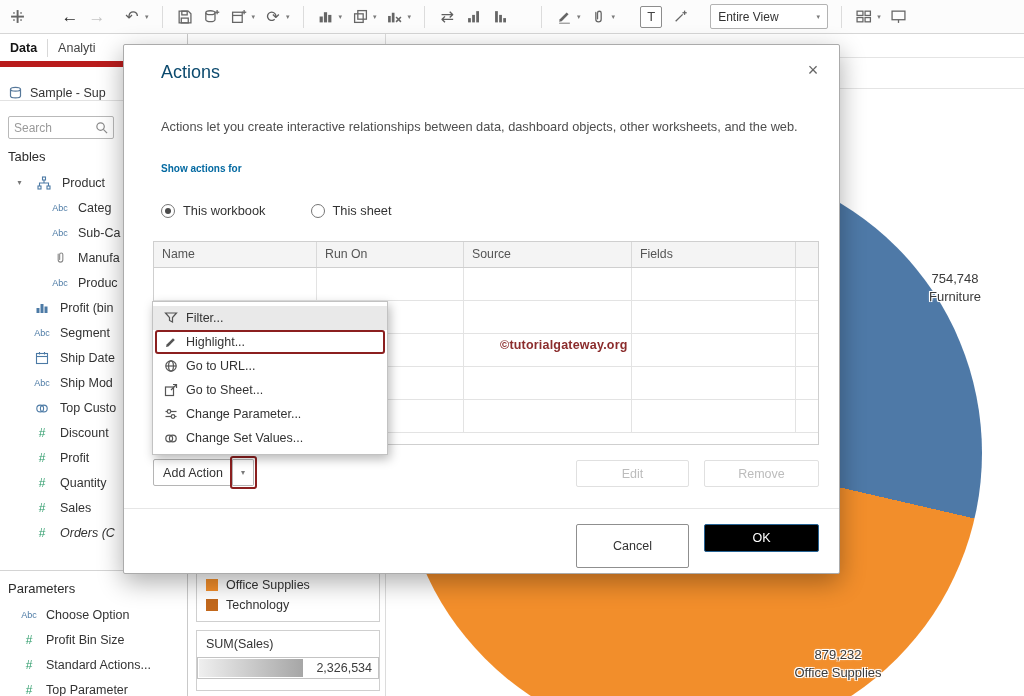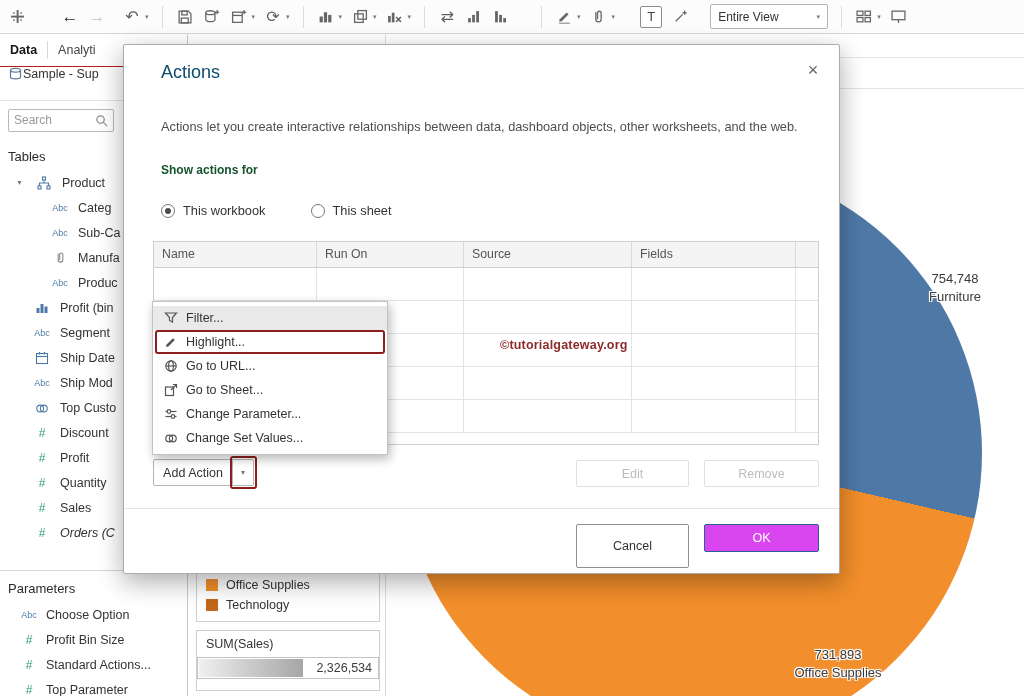--- a/index.html
+++ b/index.html
@@ -36,26 +36,26 @@
 .sw.orange{background:#f28e2b}
 .sw.tech{background:#c2681c}
 .sum-card{top:630px;height:61px}
 .sum-title{font-size:12.5px;color:#333;padding:6px 9px 2px}
 .sum-bar-box{margin:4px 0;height:22px;border:1px solid #c3c3c3;position:relative;background:#fff}
 .sum-fill{position:absolute;left:1px;top:1px;bottom:1px;width:58%;background:linear-gradient(to right,#efefef,#a6a6a6)}
 .sum-val{position:absolute;right:6px;top:3px;font-size:12.5px;color:#3c3c3c}
 
 
 .sidebar{position:absolute;left:0;top:34px;width:188px;height:662px;background:#fff;border-right:1px solid #c9c9c9;z-index:6}
-.tabs{height:33px;border-bottom:1px solid #b91c1c;display:flex;align-items:center}
+.tabs{height:33px;border-bottom:6px solid #b91c1c;display:flex;align-items:center}
 .tab{padding:0 10px;font-size:12.5px;color:#444;height:100%;display:flex;align-items:center}
 .tab.active{font-weight:700;color:#151515}
 .tab-sep{width:1px;height:18px;background:#d8d8d8}
-.ds-row{height:34px;display:flex;align-items:flex-start;padding:0 8px;border-bottom:1px solid #e2e2e2;font-size:12.5px;color:#333}
-.search-row{height:38px;display:flex;align-items:center;padding:0 8px;gap:14px}
+.ds-row{height:34px;display:flex;align-items:flex-end;gap:7px;padding:0 8px;border-bottom:1px solid #e2e2e2;font-size:12.5px;color:#333}
+.search-row{height:38px;display:flex;align-items:flex-end;padding:0 8px;gap:14px}
 .search-box{width:106px;height:23px;border:1px solid #b9b9b9;border-radius:2px;display:flex;align-items:center;justify-content:space-between;padding:0 5px;background:#fff}
 .search-box input{border:none;outline:none;width:78px;font-size:12px;color:#333;font-family:inherit}
 .search-box input::placeholder{color:#9a9a9a}
 .pane-head{font-size:13px;color:#2b2b2b;font-weight:400;padding:10px 8px 6px}
 .frow{height:25px;display:flex;align-items:center;gap:6px;font-size:12.5px;color:#333;white-space:nowrap;overflow:hidden}
 .fic{width:24px;display:flex;justify-content:center;align-items:center;flex:none}
 .abc{color:#4c7aa5;font-size:9px}
 .hash{color:#2e9c6b;font-size:12px}
 .chev{color:#777;font-size:8px;width:13px;text-align:center;flex:none}
 .prod{padding-left:13px}
@@ -64,21 +64,21 @@
 .it{font-style:italic}
 .params{position:absolute;left:0;right:0;top:536px;border-top:1px solid #d4d4d4;background:#fff}
 .prow{height:25px;display:flex;align-items:center;gap:6px;padding-left:18px;font-size:12.5px;color:#333;white-space:nowrap}
 .prow .fic{width:22px}
 
 
 .dialog{position:absolute;left:123px;top:44px;width:717px;height:530px;background:#fff;border:1px solid #ababab;border-radius:2px;box-shadow:0 8px 26px rgba(0,0,0,.33);z-index:10}
 .dlg-title{position:absolute;left:37px;top:17px;font-size:18px;color:#0c4a6e}
 .dlg-close{position:absolute;right:14px;top:13px;font-size:18px;color:#666;width:24px;height:24px;display:flex;align-items:center;justify-content:center;cursor:pointer}
 .dlg-desc{position:absolute;left:37px;top:72px;width:650px;font-size:12.8px;color:#4e4e4e;line-height:1.5}
-.dlg-sub{position:absolute;left:37px;top:118px;font-size:12px;font-weight:700;color:#14532d}
+.dlg-sub{position:absolute;left:37px;top:118px;font-size:10px;font-weight:700;color:#0369a1}
 .radio-row{position:absolute;left:37px;top:158px;display:flex;gap:45px}
 .radio{display:flex;align-items:center;gap:8px;font-size:12.8px;color:#333}
 .rb{width:14px;height:14px;border:1px solid #767676;border-radius:50%;position:relative;background:#fff;flex:none}
 .rb.sel:after{content:"";position:absolute;left:3px;top:3px;width:6px;height:6px;border-radius:50%;background:#4a4a4a}
 .tbl{position:absolute;left:29px;top:196px;width:666px;height:204px;border:1px solid #cfcfcf;background:#fff}
 .tbl-head{display:flex;height:26px;background:#f4f4f4;border-bottom:1px solid #cfcfcf}
 .th{font-size:12.3px;color:#555;padding:5px 0 0 8px;border-right:1px solid #d9d9d9;height:100%;flex:none}
 .w1{width:163px}.w2{width:147px}.w3{width:168px}.w4{width:164px}.w5{flex:1;border-right:none}
 .tbl-body{position:relative;height:164px}
 .trow{height:33px;border-bottom:1px solid #e3e3e3}
@@ -87,21 +87,21 @@
 .btn{display:flex;align-items:center;justify-content:center;font-size:12.5px;color:#333;background:#fff;border:1px solid #b5b5b5;border-radius:2px;cursor:pointer}
 .addact-wrap{position:absolute;left:29px;top:414px;display:flex}
 .addact{width:80px;height:27px;border-radius:2px 0 0 2px}
 .addact-dd{width:21px;height:27px;border:1px solid #b5b5b5;border-left:none;display:flex;align-items:center;justify-content:center;position:relative;border-radius:0 2px 2px 0;background:#fff}
 .addact-dd .dd{margin:0;font-size:8px}
 .ann{position:absolute;border:2px solid #8b1f1f;border-radius:3px;pointer-events:none}
 .dd-ann{left:-3px;top:-4px;right:-4px;bottom:-4px}
 .ghost{position:absolute;width:113px;height:27px;border-color:#e0e0e0;color:#bcbcbc;cursor:default}
 .dlg-divider{position:absolute;left:0;right:0;top:463px;height:1px;background:#e6e6e6}
 .cancel{position:absolute;left:452px;top:479px;width:113px;height:44px;border-color:#8f8f8f}
-.ok{position:absolute;left:580px;top:479px;width:115px;height:28px;background:#d946ef;border-color:#205included;border-color:#266394;color:#fff}
+.ok{position:absolute;left:580px;top:479px;width:115px;height:28px;background:#000000;border-color:#205included;border-color:#266394;color:#fff}
 
 
 .menu{position:absolute;left:152px;top:301px;width:236px;background:#fff;border:1px solid #c2c2c2;box-shadow:2px 4px 10px rgba(0,0,0,.28);z-index:12;padding:4px 0}
 .mi{height:24px;display:flex;align-items:center;gap:8px;padding:0 10px;font-size:12.5px;color:#333;position:relative;cursor:pointer}
 .mi.first{background:#e9e9e9}
 .mi .ann{left:2px;right:2px;top:0;bottom:0}
 .mic{width:15px;display:flex;justify-content:center;flex:none}
 .mic svg{stroke:#555;fill:none;stroke-width:1.2}
 </style>
 </head>
@@ -243,21 +243,21 @@
   <div class="hline" style="top:57px"></div>
   <div class="hline" style="top:88px"></div>
   <div class="vline" style="left:385px"></div>
 
   <div class="pie"></div>
   <div class="pie-label" style="left:905px;top:270px;width:100px">
     <div>754,748</div>
     <div>Furniture</div>
   </div>
   <div class="pie-label" style="left:778px;top:646px;width:120px">
-    <div>731,893</div>
+    <div>879,232</div>
     <div>Office Supplies</div>
   </div>
 
   <div class="card legend-card">
     <div class="legend-row">
       <span class="sw orange"></span>
       <span>Office Supplies</span>
     </div>
     <div class="legend-row">
       <span class="sw tech"></span>

